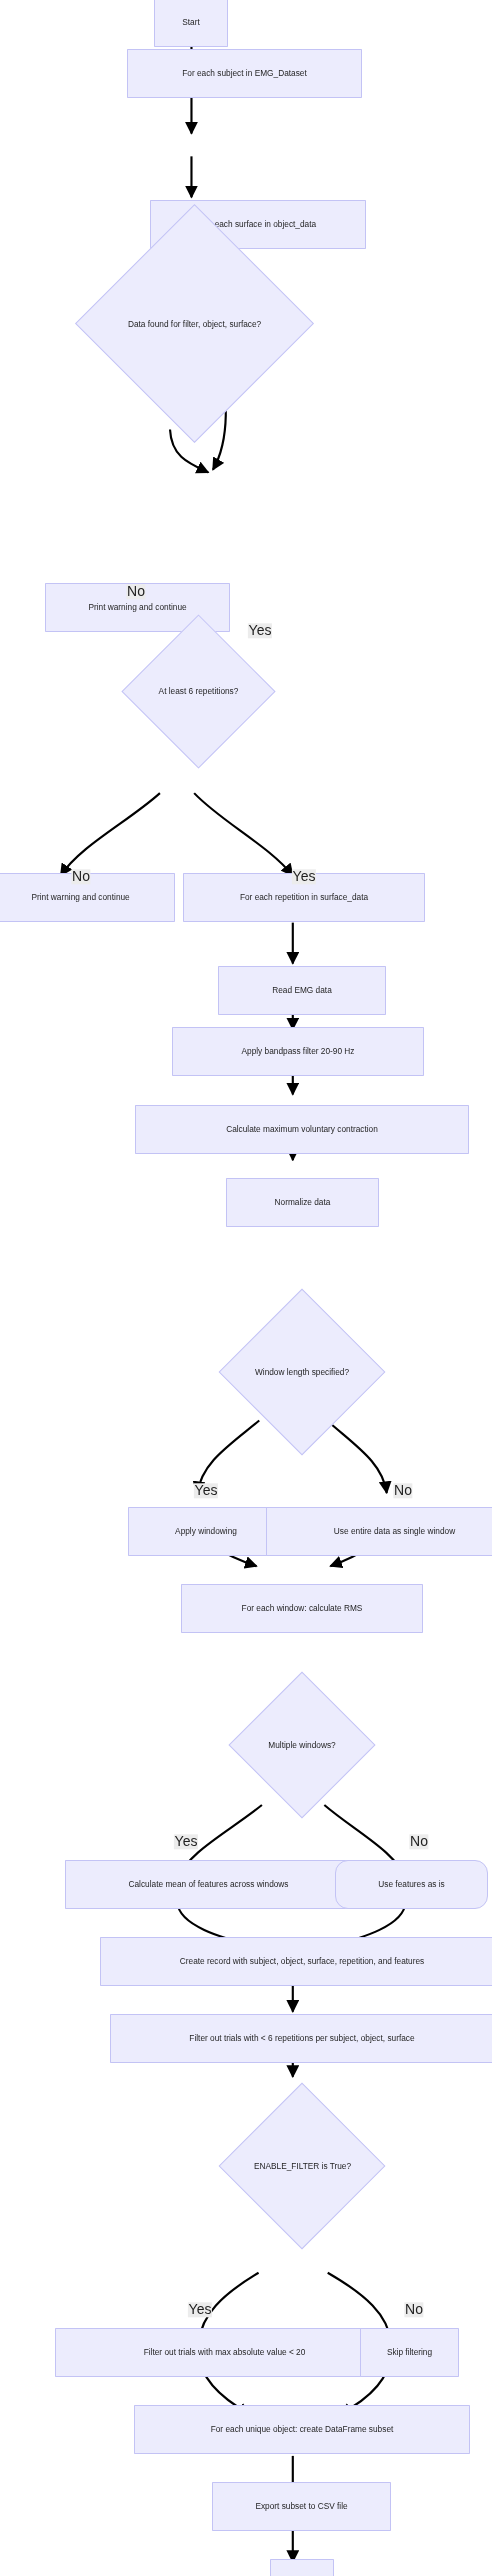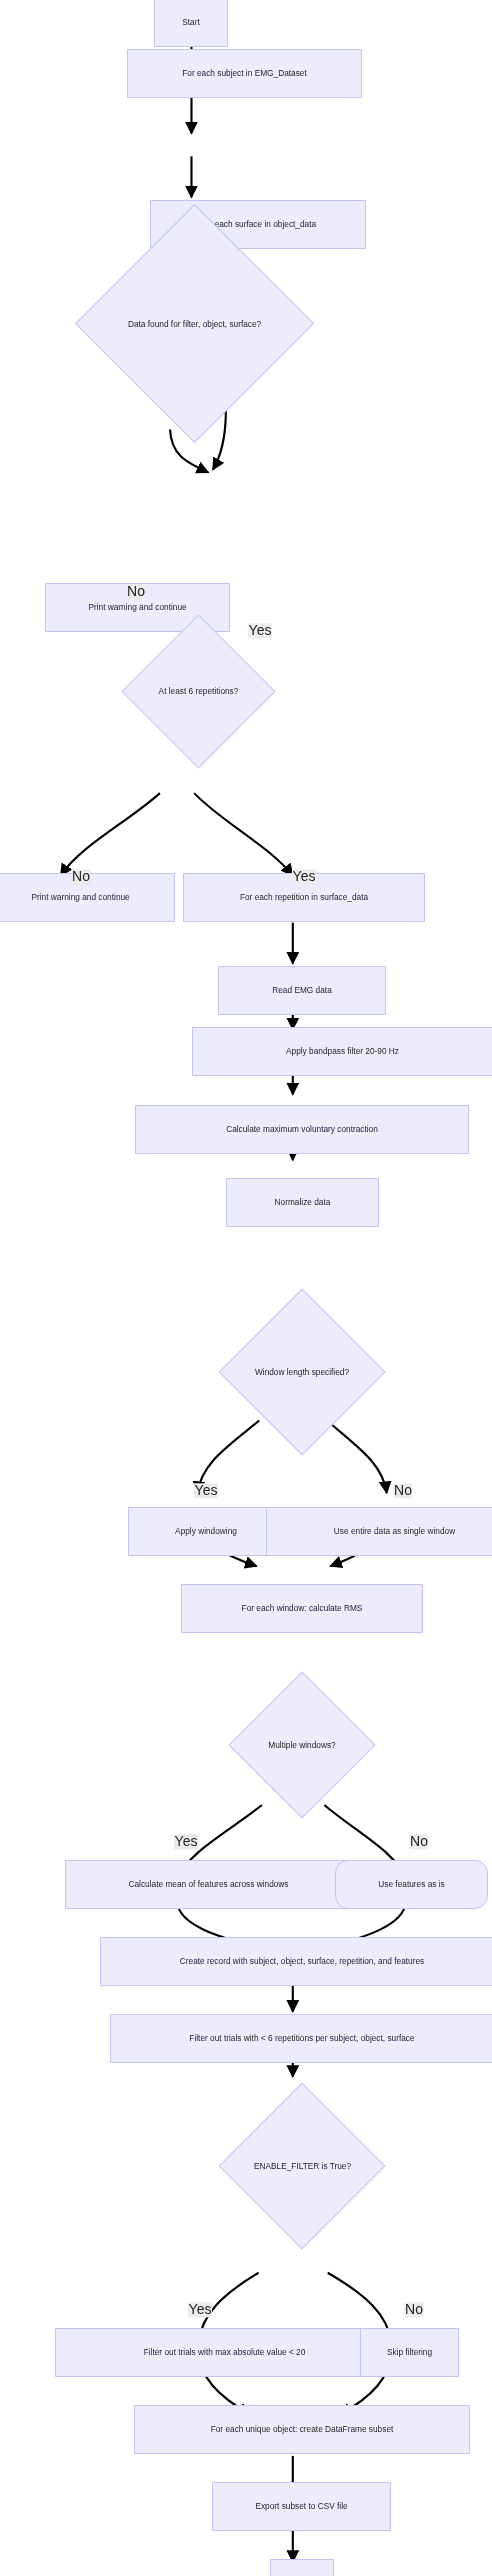--- a/index.html
+++ b/index.html
@@ -181,21 +181,21 @@
       </div>
       <div class="node rect" style="width: 188px; height: 49px; left: -13.4px; top: 873px;">
         <span>Print warning and continue</span>
       </div>
       <div class="node rect" style="width: 242px; height: 49px; left: 183px; top: 873px;">
         <span>For each repetition in surface_data</span>
       </div>
       <div class="node rect" style="width: 168px; height: 49px; left: 218px; top: 950px; margin-top: 16px;">
         <span>Read EMG data</span>
       </div>
-      <div class="node rect" style="width: 301px; height: 49px; left: 192px; top: 1027px;">
+      <div class="node rect" style="width: 252px; height: 49px; left: 172px; top: 1027px;">
         <span>Apply bandpass filter 20-90 Hz</span>
       </div>
       <div class="node rect" style="width: 153px; height: 49px; left: 226px; top: 1178px;">
         <span>Normalize data</span>
       </div>
       <div class="node rect" style="width: 334px; height: 49px; left: 135px; top: 1105px;">
         <span>Calculate maximum voluntary contraction</span>
       </div>
       <div class="node diamond" style="width: 226px; height: 168px; left: 189px; top: 1288px;">
         <div class="dia-shape" style="width: 118px; height: 118px; left: 54px; top: 25px;"></div>

